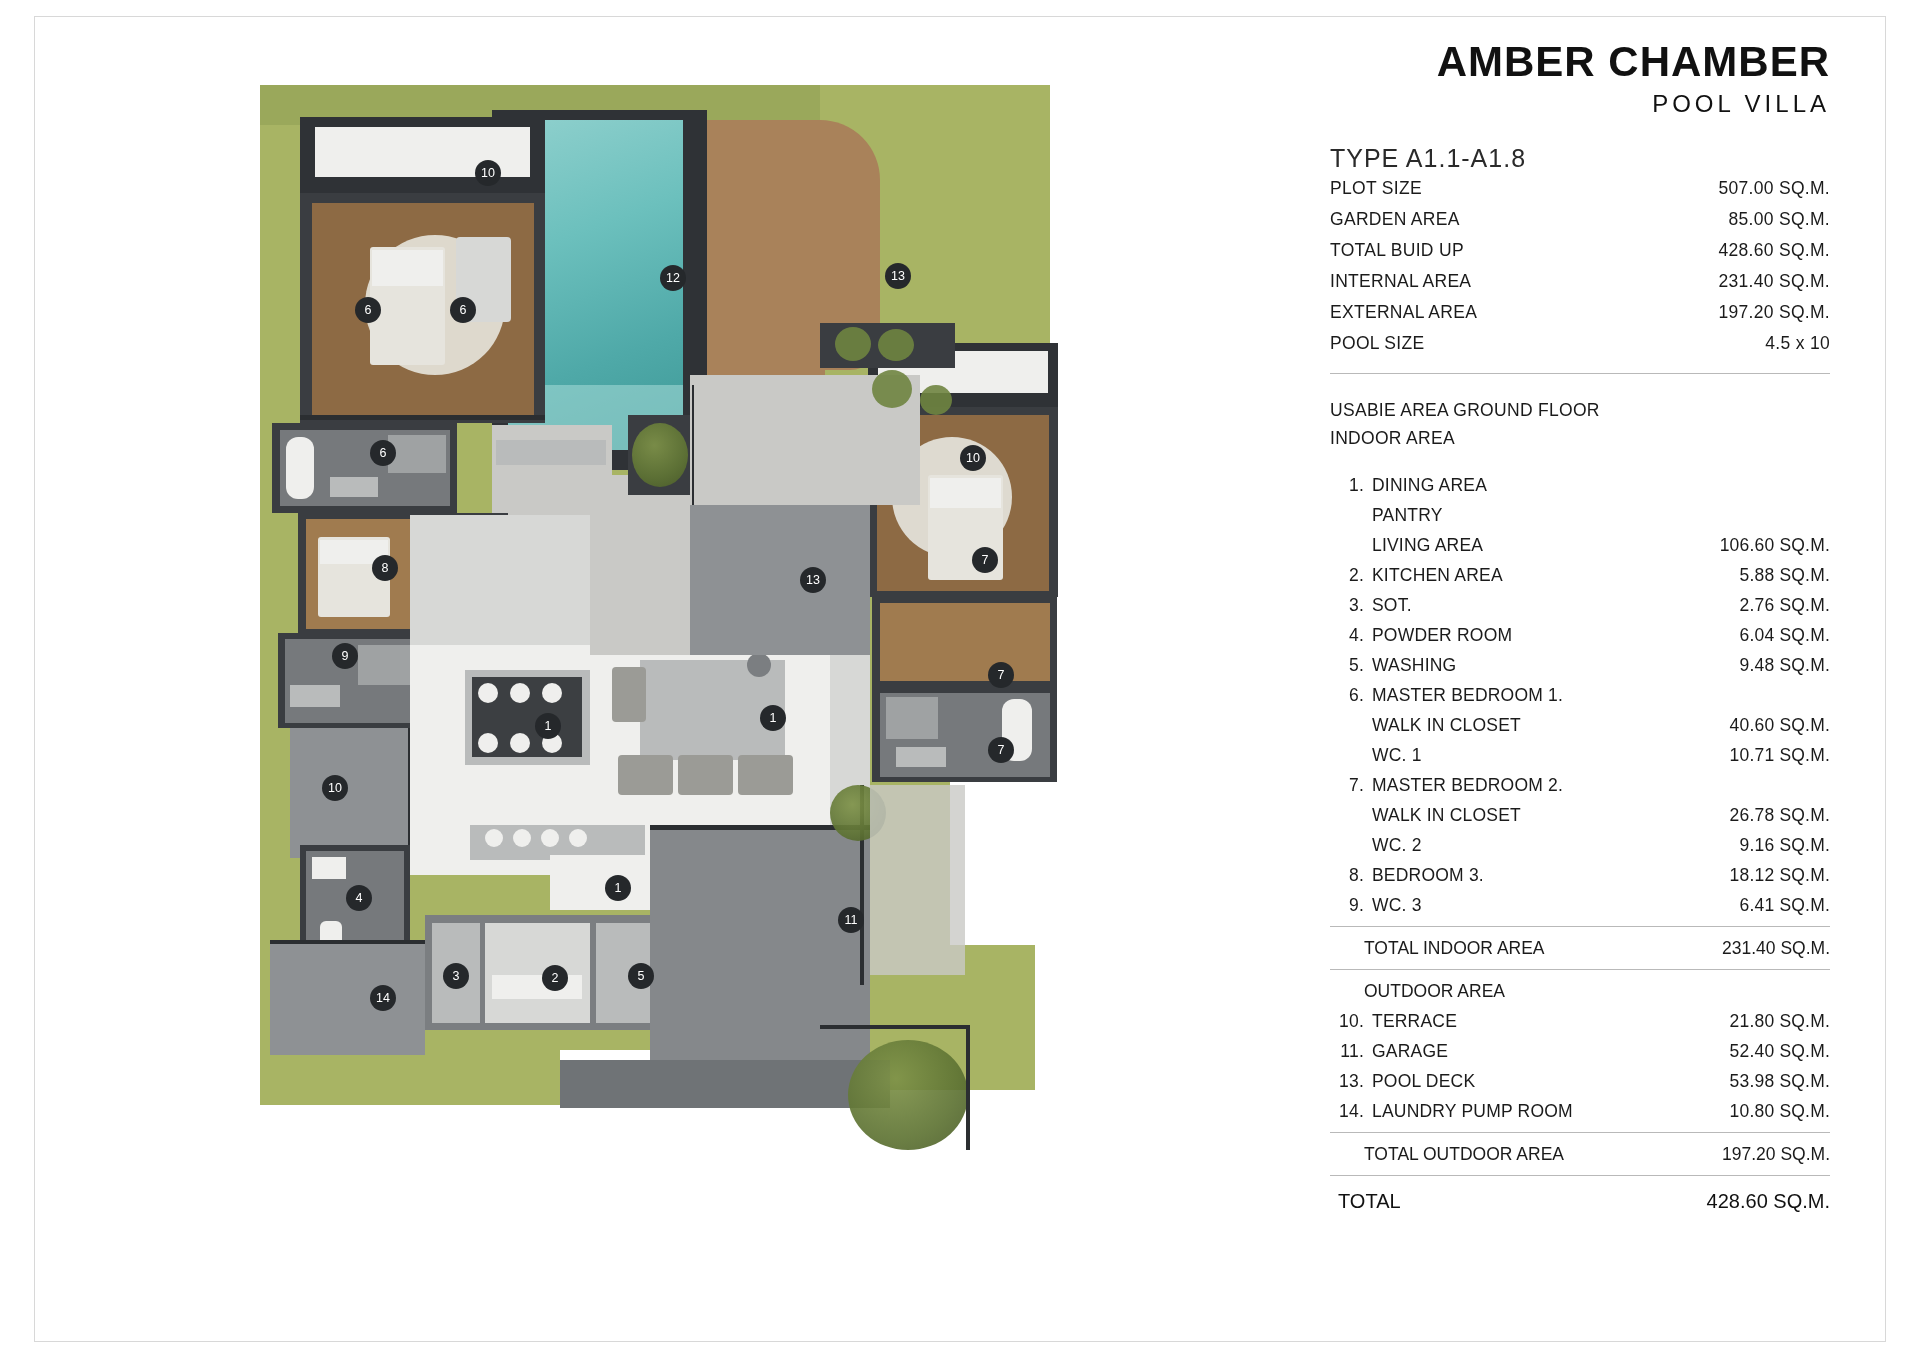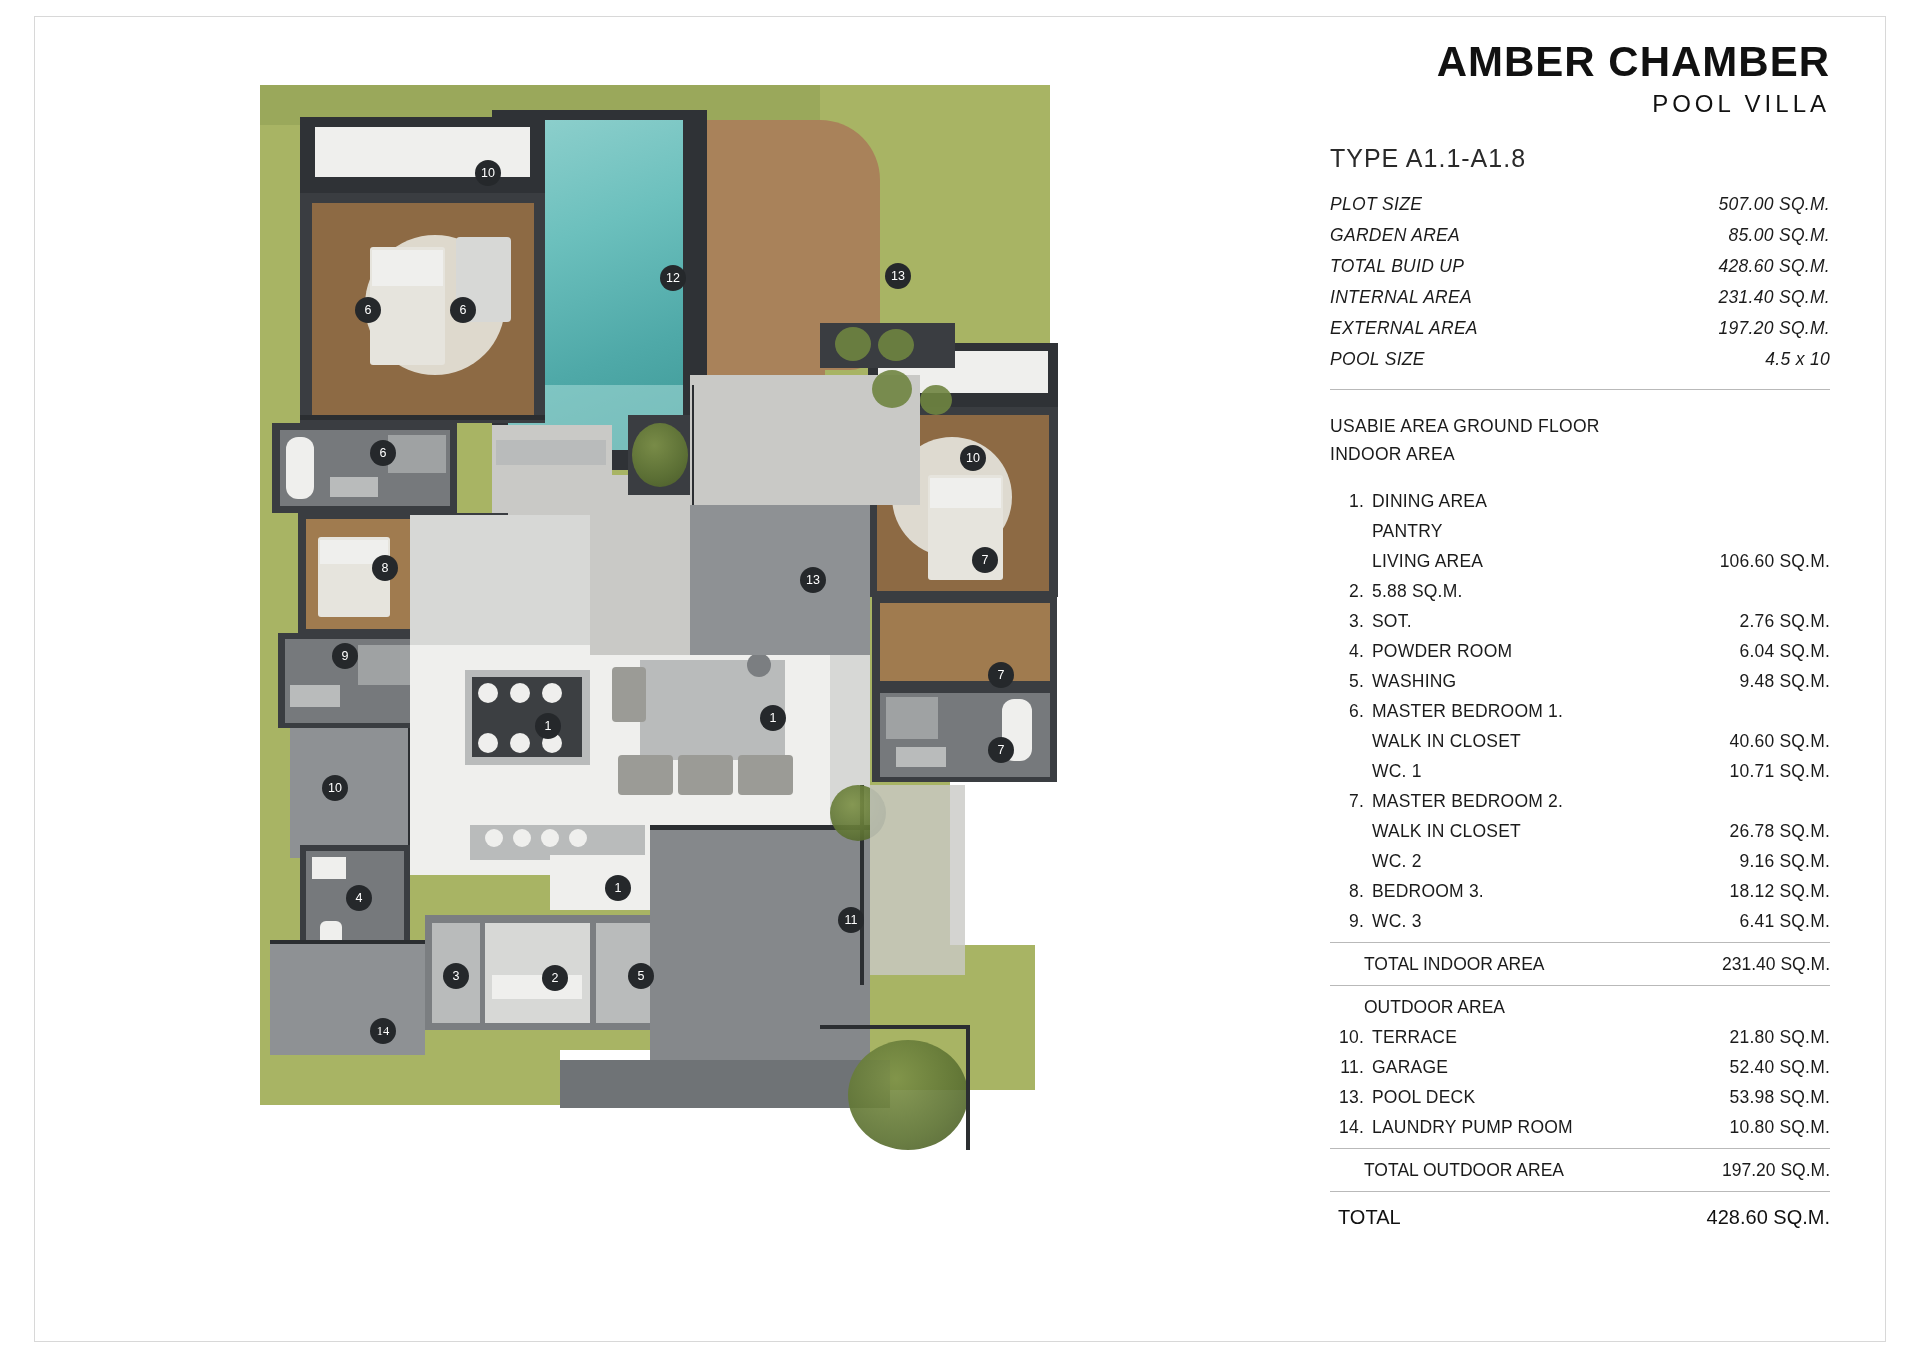--- a/index.html
+++ b/index.html
@@ -36,21 +36,21 @@
   .drive{position:absolute;background:#6f7376;}
 
   .marker{position:absolute;width:26px;height:26px;border-radius:50%;background:#25282b;color:#fff;
     font-size:12.5px;line-height:26px;text-align:center;font-family:"Liberation Sans",sans-serif;letter-spacing:0;}
 
   
   #panel{position:absolute;left:1330px;top:40px;width:500px;}
   .ttl{font-size:42px;letter-spacing:1px;font-weight:bold;text-align:right;color:#111;line-height:1.05;}
   .sub{font-size:24px;letter-spacing:4px;text-align:right;color:#111;margin-top:6px;}
   .type{font-size:25px;letter-spacing:1px;color:#2a2a2a;margin-top:26px;}
-  .specs{margin-top:16px;font-style:italic;}
+  .specs{}
   .row{display:flex;justify-content:space-between;font-size:17.5px;line-height:31px;color:#1b1b1b;letter-spacing:.3px;}
   .row .lab{white-space:nowrap;}
   .row .val{white-space:nowrap;}
   .hr{height:1px;background:#b9b9b9;margin:14px 0 22px 0;}
   .hr2{height:1px;background:#b9b9b9;margin:6px 0 6px 0;}
   .sec{font-size:17.5px;line-height:28px;letter-spacing:.3px;color:#1b1b1b;}
   .list{margin-top:18px;}
   .item{display:flex;font-size:17.5px;line-height:30px;color:#1b1b1b;letter-spacing:.2px;}
   .item .num{width:34px;text-align:right;padding-right:8px;flex:none;}
   .item .nm{flex:1 1 auto;}
@@ -213,21 +213,21 @@
         <div class="marker" style="left: 728px; top: 577px;">7</div>
         <div class="marker" style="left: 728px; top: 652px;">7</div>
         <div class="marker" style="left: 275px; top: 628px;">1</div>
         <div class="marker" style="left: 500px; top: 620px;">1</div>
         <div class="marker" style="left: 86px; top: 800px;">4</div>
         <div class="marker" style="left: 345px; top: 790px;">1</div>
         <div class="marker" style="left: 578px; top: 822px;">11</div>
         <div class="marker" style="left: 183px; top: 878px;">3</div>
         <div class="marker" style="left: 282px; top: 880px;">2</div>
         <div class="marker" style="left: 368px; top: 878px;">5</div>
-        <div class="marker" style="left: 110px; top: 933px; font-family: Liberation Serif, serif;">14</div>
+        <div class="marker" style="left: 110px; top: 900px;">14</div>
       </div>
   </div>
 
   <div id="panel">
     <div class="ttl">AMBER CHAMBER</div>
     <div class="sub">POOL VILLA</div>
     <div class="type">TYPE  A1.1-A1.8</div>
 
     <div class="specs" id="specs">
         <div class="row">
@@ -272,20 +272,21 @@
           <div class="nm">PANTRY</div>
           <div class="vl"></div>
         </div>
         <div class="item indent">
           <div class="num"></div>
           <div class="nm">LIVING AREA</div>
           <div class="vl">106.60 SQ.M.</div>
         </div>
         <div class="item">
           <div class="num">2.</div>
+          <div class="nm">KITCHEN AREA</div>
           <div class="vl">5.88 SQ.M.</div>
         </div>
         <div class="item">
           <div class="num">3.</div>
           <div class="nm">SOT.</div>
           <div class="vl">2.76 SQ.M.</div>
         </div>
         <div class="item">
           <div class="num">4.</div>
           <div class="nm">POWDER ROOM</div>

